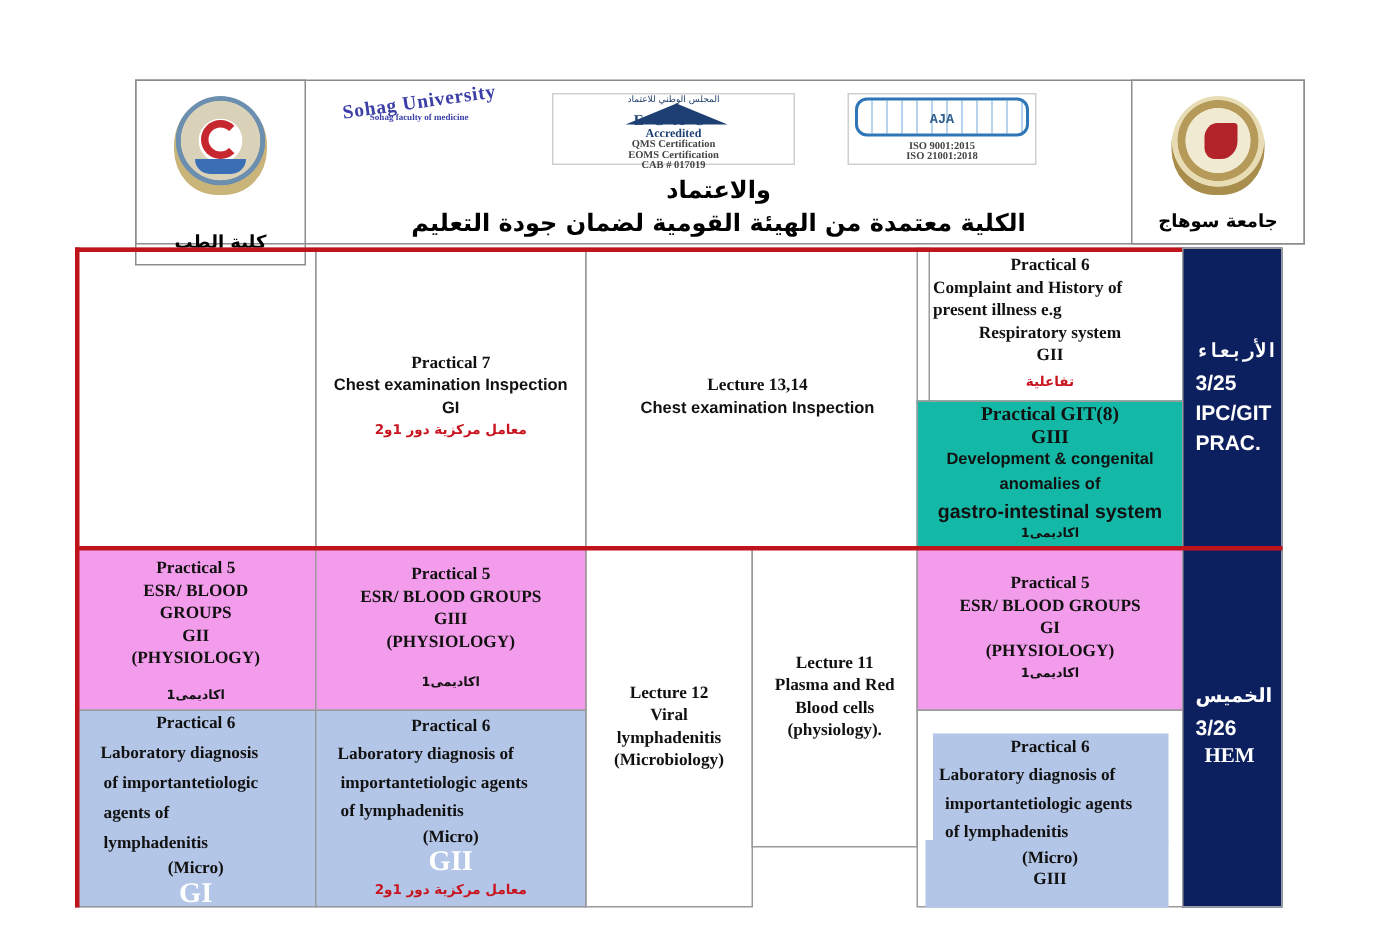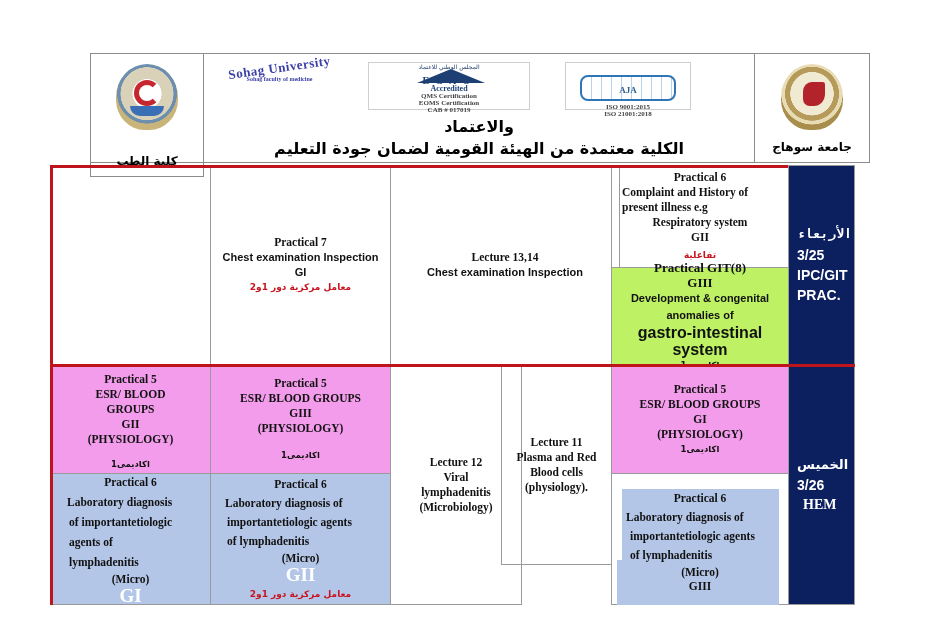--- a/index.html
+++ b/index.html
@@ -22,21 +22,21 @@
   .hdr-title { left:205px; top:116px; width:548px; font-family:"DejaVu Sans", sans-serif; font-weight:bold; font-size:16px; text-align:center; line-height:22px; direction:rtl; }
 
   
   .tbl { left:50px; top:165px; width:805px; height:440px; }
   .cell { position:absolute; box-sizing:border-box; border:1px solid #9a9a9a; display:flex; flex-direction:column; align-items:center; justify-content:center; text-align:center; font-size:11.5px; font-weight:bold; line-height:15px; color:#111; }
   .cal { font-family:"Liberation Sans", sans-serif; font-size:11px; }
   .red { color:#c8141e; font-family:"DejaVu Sans", sans-serif; font-size:9px; }
   .ar { font-family:"DejaVu Sans", sans-serif; font-size:8.5px; }
   .pink { background:#f49cec; }
   .blue { background:#b4c6e7; }
-  .yellow { background:#bef264;justify-content:center; }
+  .yellow { background:#14b8a6;justify-content:center; }
   .navy { background:#0c1f5e; color:#ffffff; align-items:flex-start; padding-left:8px; font-family:"Liberation Sans", sans-serif; font-size:14px; line-height:20px; }
   .white-big { color:#ffffff; font-size:19px; line-height:20px; }
   .redbar { position:absolute; background:#c0141c; }
 </style>
 </head>
 <body>
 
 <div class="abs hdr"></div>
 
 <div class="abs hdr-left">
@@ -63,21 +63,21 @@
   <div style="font-family:'DejaVu Sans',sans-serif;font-size:6px;text-align:center;color:#1f3c6b;">المجلس الوطني للاعتماد</div>
   <div style="position:absolute;left:48px;top:6px;width:0;height:0;border-left:34px solid transparent;border-right:34px solid transparent;border-bottom:14px solid #1d3f73;"></div>
   <div style="position:relative;margin-top:6px;text-align:center;font-size:10px;font-weight:bold;color:#1d3f73;letter-spacing:6px;line-height:9px;">EGAC</div>
   <div style="text-align:center;font-size:8px;font-weight:bold;color:#1d3f73;line-height:8px;">Accredited</div>
   <div class="cert-small">QMS Certification</div>
   <div class="cert-small">EOMS Certification</div>
   <div class="cert-small">CAB # 017019</div>
 </div>
 
 <div class="abs aja">
-  <div style="margin:12px auto 0;width:96px;height:26px;border:2px solid #2f76b8;border-radius:8px;box-sizing:border-box;position:relative;background:repeating-linear-gradient(90deg,#ffffff 0 9px,#b8d3ec 9px 10px);">
+  <div style="margin:2px auto 0;width:116px;height:26px;border:2px solid #2f76b8;border-radius:8px;box-sizing:border-box;position:relative;background:repeating-linear-gradient(90deg,#ffffff 0 9px,#b8d3ec 9px 10px);font-family:Liberation Mono, monospace;">
     <div style="position:absolute;left:0;right:0;top:9px;text-align:center;font-size:9px;font-weight:bold;color:#2f5f8f;line-height:9px;">AJA</div>
   </div>
   <div class="cert-small" style="margin-top:3px;">ISO 9001:2015</div>
   <div class="cert-small">ISO 21001:2018</div>
 </div>
 
 <div class="abs hdr-title">
   <div>والاعتماد</div>
   <div>الكلية معتمدة من الهيئة القومية لضمان جودة التعليم</div>
 </div>
@@ -105,21 +105,21 @@
     <div>Respiratory system</div>
     <div>GII</div>
     <div class="red" style="margin-top:3px;">تفاعلية</div>
   </div>
 
   <div class="cell yellow" style="left:561px;top:102px;width:178px;height:98px;">
     <div style="font-size:13px;">Practical GIT(8)</div>
     <div style="font-size:13px;">GIII</div>
     <div class="cal" style="font-size:11px;line-height:17px;">Development &amp; congenital</div>
     <div class="cal" style="font-size:11px;line-height:17px;">anomalies of</div>
-    <div class="cal" style="font-size:16px;line-height:17px;">gastro-intestinal system</div>
+    <div class="cal" style="font-size:13px;line-height:17px;">gastro-intestinal system</div>
     <div class="ar">اكاديمى1</div>
   </div>
 
   <div class="cell navy" style="left:738px;top:0;width:67px;height:200px;">
     <div style="font-family:Liberation Mono, monospace;font-size:13px;">الأربعاء</div>
     <div>3/25</div>
     <div>IPC/GIT</div>
     <div>PRAC.</div>
   </div>
 
@@ -153,21 +153,21 @@
   <div class="cell blue" style="left:160px;top:308px;width:181px;height:132px;line-height:19px;">
     <div>Practical 6</div>
     <div style="align-self:flex-start;padding-left:14px;">Laboratory diagnosis of</div>
     <div style="align-self:flex-start;padding-left:16px;">importantetiologic agents</div>
     <div style="align-self:flex-start;padding-left:16px;">of lymphadenitis</div>
     <div style="line-height:14px;">(Micro)</div>
     <div class="white-big">GII</div>
     <div class="red">معامل مركزية دور 1و2</div>
   </div>
 
-  <div class="cell" style="left:340px;top:200px;width:132px;height:240px;align-items:center;">
+  <div class="cell" style="left:340px;top:200px;width:112px;height:240px;align-items:center;">
     <div>Lecture 12</div>
     <div>Viral</div>
     <div>lymphadenitis</div>
     <div>(Microbiology)</div>
   </div>
 
   <div class="cell" style="left:451px;top:200px;width:111px;height:200px;">
     <div>Lecture 11</div>
     <div>Plasma and Red</div>
     <div>Blood cells</div>

